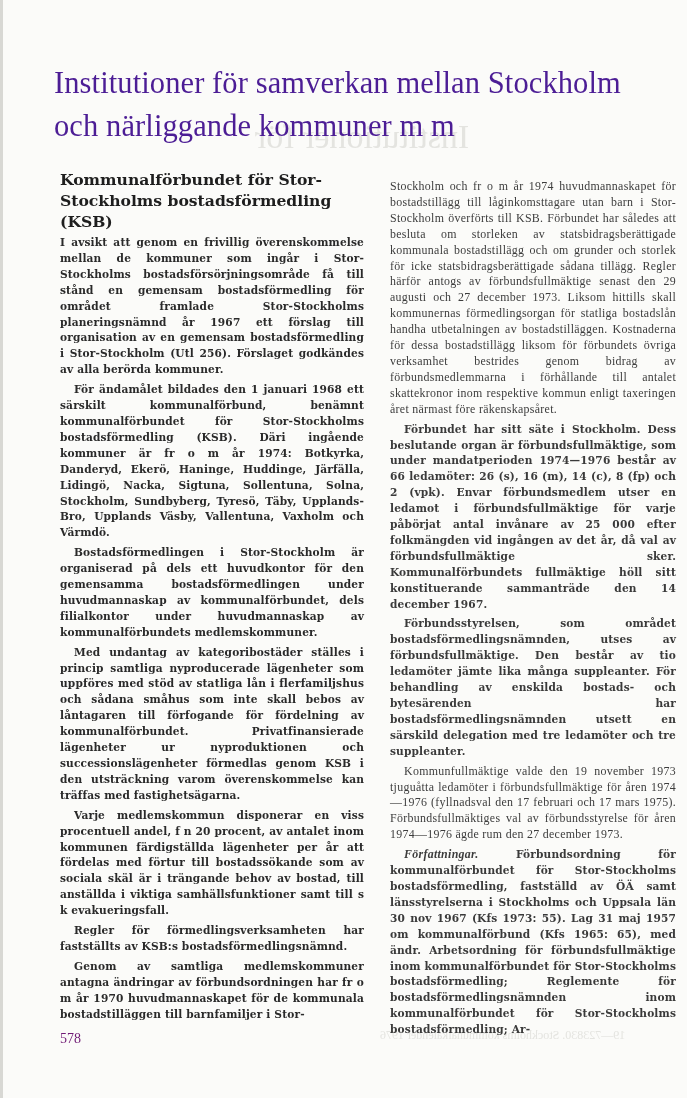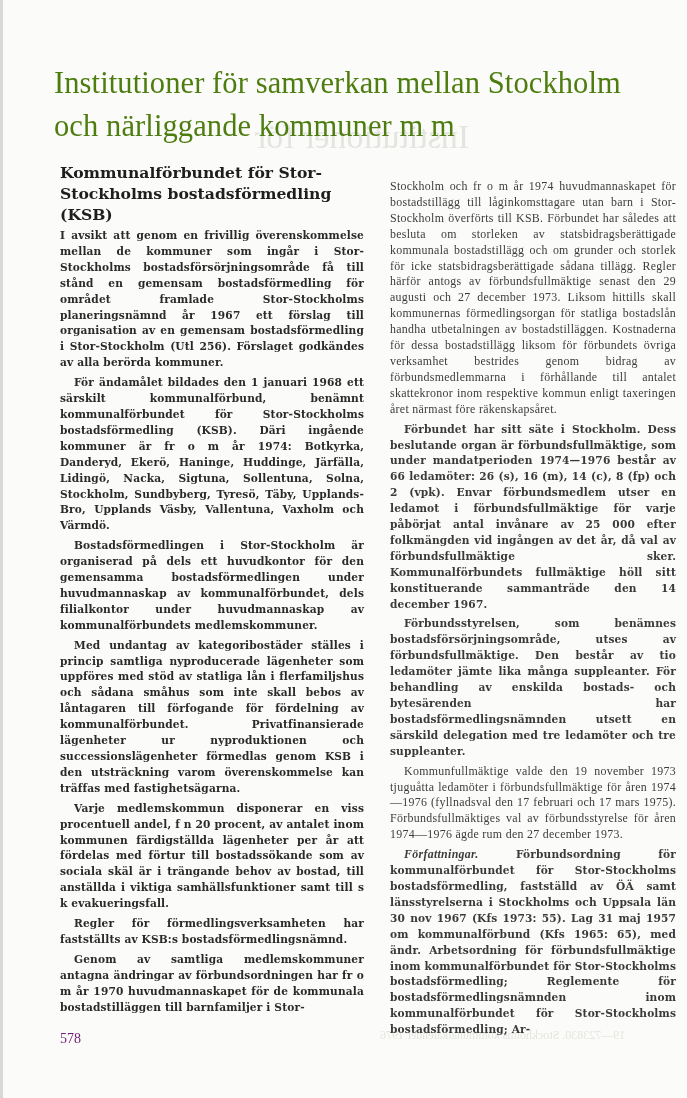--- a/index.html
+++ b/index.html
@@ -10,36 +10,36 @@
     font-family: "DejaVu Serif", serif;
     color: #262626;
   }
   .left-edge {
     position: absolute; left: 0; top: 0; width: 3px; height: 1098px;
     background: #d8d8d4;
   }
   .title {
     position: absolute; left: 54px; top: 62px; width: 620px;
     font-family: "Liberation Serif", serif;
-    font-size: 30.5px; line-height: 43px; color: #4d7c0f;
+    font-size: 30.5px; line-height: 43px; color: #4c1d95;
     letter-spacing: 0.1px;
   }
   .title div { white-space: nowrap; }
   .col {
     position: absolute; top: 162px;
     font-family: "Liberation Serif", serif;
     font-size: 11.7px; line-height: 15.9px; color: #2a2a2a;
     text-align: justify; hyphens: manual;
   }
   .col-left { left: 60px; width: 312px; }
   .col-right { left: 390px; width: 294px; top: 179px; color: #3a3a3a; }
   .heading {
     font-family: "DejaVu Serif", serif; font-weight: bold;
     font-size: 15.6px; line-height: 21px; color: #1e1e1e;
-    margin: 0 0 3px 0; text-align: left;
+    margin: 7px 0 3px 0; text-align: left;
   }
   .p { margin: 0 8px 4px 0; }
   .p.indent { text-indent: 14px; }
   .bold { font-weight: bold; font-family: "DejaVu Serif", serif; font-size: 10.6px; letter-spacing: 0.15px; }
   .light { font-family: "Liberation Serif", serif; font-size: 11.9px; letter-spacing: 0.3px; color: #3c3c3c; }
   .italic-lead { font-style: italic; }
   .page-number {
     position: absolute; left: 60px; top: 1031px;
     font-family: "Liberation Serif", serif; font-size: 14px; color: #701a75;
   }
@@ -68,18 +68,18 @@
   <p class="p indent bold">Bostadsförmedlingen i Stor-Stockholm är organiserad på dels ett huvudkontor för den gemensamma bostadsförmedlingen under huvudmannaskap av kommunalförbundet, dels filialkontor under huvudmannaskap av kommunalförbundets medlemskommuner.</p>
   <p class="p indent bold">Med undantag av kategoribostäder ställes i princip samtliga nyproducerade lägenheter som uppföres med stöd av statliga lån i flerfamiljshus och sådana småhus som inte skall bebos av låntagaren till förfogande för fördelning av kommunalförbundet. Privatfinansierade lägenheter ur nyproduktionen och successionslägenheter förmedlas genom KSB i den utsträckning varom överenskommelse kan träffas med fastighetsägarna.</p>
   <p class="p indent bold">Varje medlemskommun disponerar en viss procentuell andel, f n 20 procent, av antalet inom kommunen färdigställda lägenheter per år att fördelas med förtur till bostadssökande som av sociala skäl är i trängande behov av bostad, till anställda i viktiga samhällsfunktioner samt till s k evakueringsfall.</p>
   <p class="p indent bold">Regler för förmedlingsverksamheten har fastställts av KSB:s bostadsförmedlingsnämnd.</p>
   <p class="p indent bold">Genom av samtliga medlemskommuner antagna ändringar av förbundsordningen har fr o m år 1970 huvudmannaskapet för de kommunala bostadstilläggen till barnfamiljer i Stor-</p>
 </div>
 
 <div class="col col-right">
   <p class="p light">Stockholm och fr o m år 1974 huvudmannaskapet för bostadstillägg till låginkomsttagare utan barn i Stor-Stockholm överförts till KSB. Förbundet har således att besluta om storleken av statsbidragsberättigade kommunala bostadstillägg och om grunder och storlek för icke statsbidragsberättigade sådana tillägg. Regler härför antogs av förbundsfullmäktige senast den 29 augusti och 27 december 1973. Liksom hittills skall kommunernas förmedlingsorgan för statliga bostadslån handha utbetalningen av bostadstilläggen. Kostnaderna för dessa bostadstillägg liksom för förbundets övriga verksamhet bestrides genom bidrag av förbundsmedlemmarna i förhållande till antalet skattekronor inom respektive kommun enligt taxeringen året närmast före räkenskapsåret.</p>
   <p class="p indent bold">Förbundet har sitt säte i Stockholm. Dess beslutande organ är förbundsfullmäktige, som under mandatperioden 1974—1976 består av 66 ledamöter: 26 (s), 16 (m), 14 (c), 8 (fp) och 2 (vpk). Envar förbundsmedlem utser en ledamot i förbundsfullmäktige för varje påbörjat antal invånare av 25 000 efter folkmängden vid ingången av det år, då val av förbundsfullmäktige sker. Kommunalförbundets fullmäktige höll sitt konstituerande sammanträde den 14 december 1967.</p>
-  <p class="p indent bold">Förbundsstyrelsen, som benämnes bostadsförsörjningsområde, utses av förbundsfullmäktige. Den består av tio ledamöter jämte lika många suppleanter. För behandling av enskilda bostads- och bytesärenden har bostadsförmedlingsnämnden utsett en särskild delegation med tre ledamöter och tre suppleanter.</p>
+  <p class="p indent bold">Förbundsstyrelsen, som området bostadsförmedlingsnämnden, utses av förbundsfullmäktige. Den består av tio ledamöter jämte lika många suppleanter. För behandling av enskilda bostads- och bytesärenden har bostadsförmedlingsnämnden utsett en särskild delegation med tre ledamöter och tre suppleanter.</p>
   <p class="p indent light">Kommunfullmäktige valde den 19 november 1973 tjuguåtta ledamöter i förbundsfullmäktige för åren 1974—1976 (fyllnadsval den 17 februari och 17 mars 1975). Förbundsfullmäktiges val av förbundsstyrelse för åren 1974—1976 ägde rum den 27 december 1973.</p>
   <p class="p indent bold"><span class="italic-lead light">Författningar.</span><span> Förbundsordning för kommunalförbundet för Stor-Stockholms bostadsförmedling, fastställd av ÖÄ samt länsstyrelserna i Stockholms och Uppsala län 30 nov 1967 (Kfs 1973: 55). Lag 31 maj 1957 om kommunalförbund (Kfs 1965: 65), med ändr. Arbetsordning för förbundsfullmäktige inom kommunalförbundet för Stor-Stockholms bostadsförmedling; Reglemente för bostadsförmedlingsnämnden inom kommunalförbundet för Stor-Stockholms bostadsförmedling; Ar-</span></p>
 </div>
 
 <div class="page-number">578</div>
 
 </body></html>

